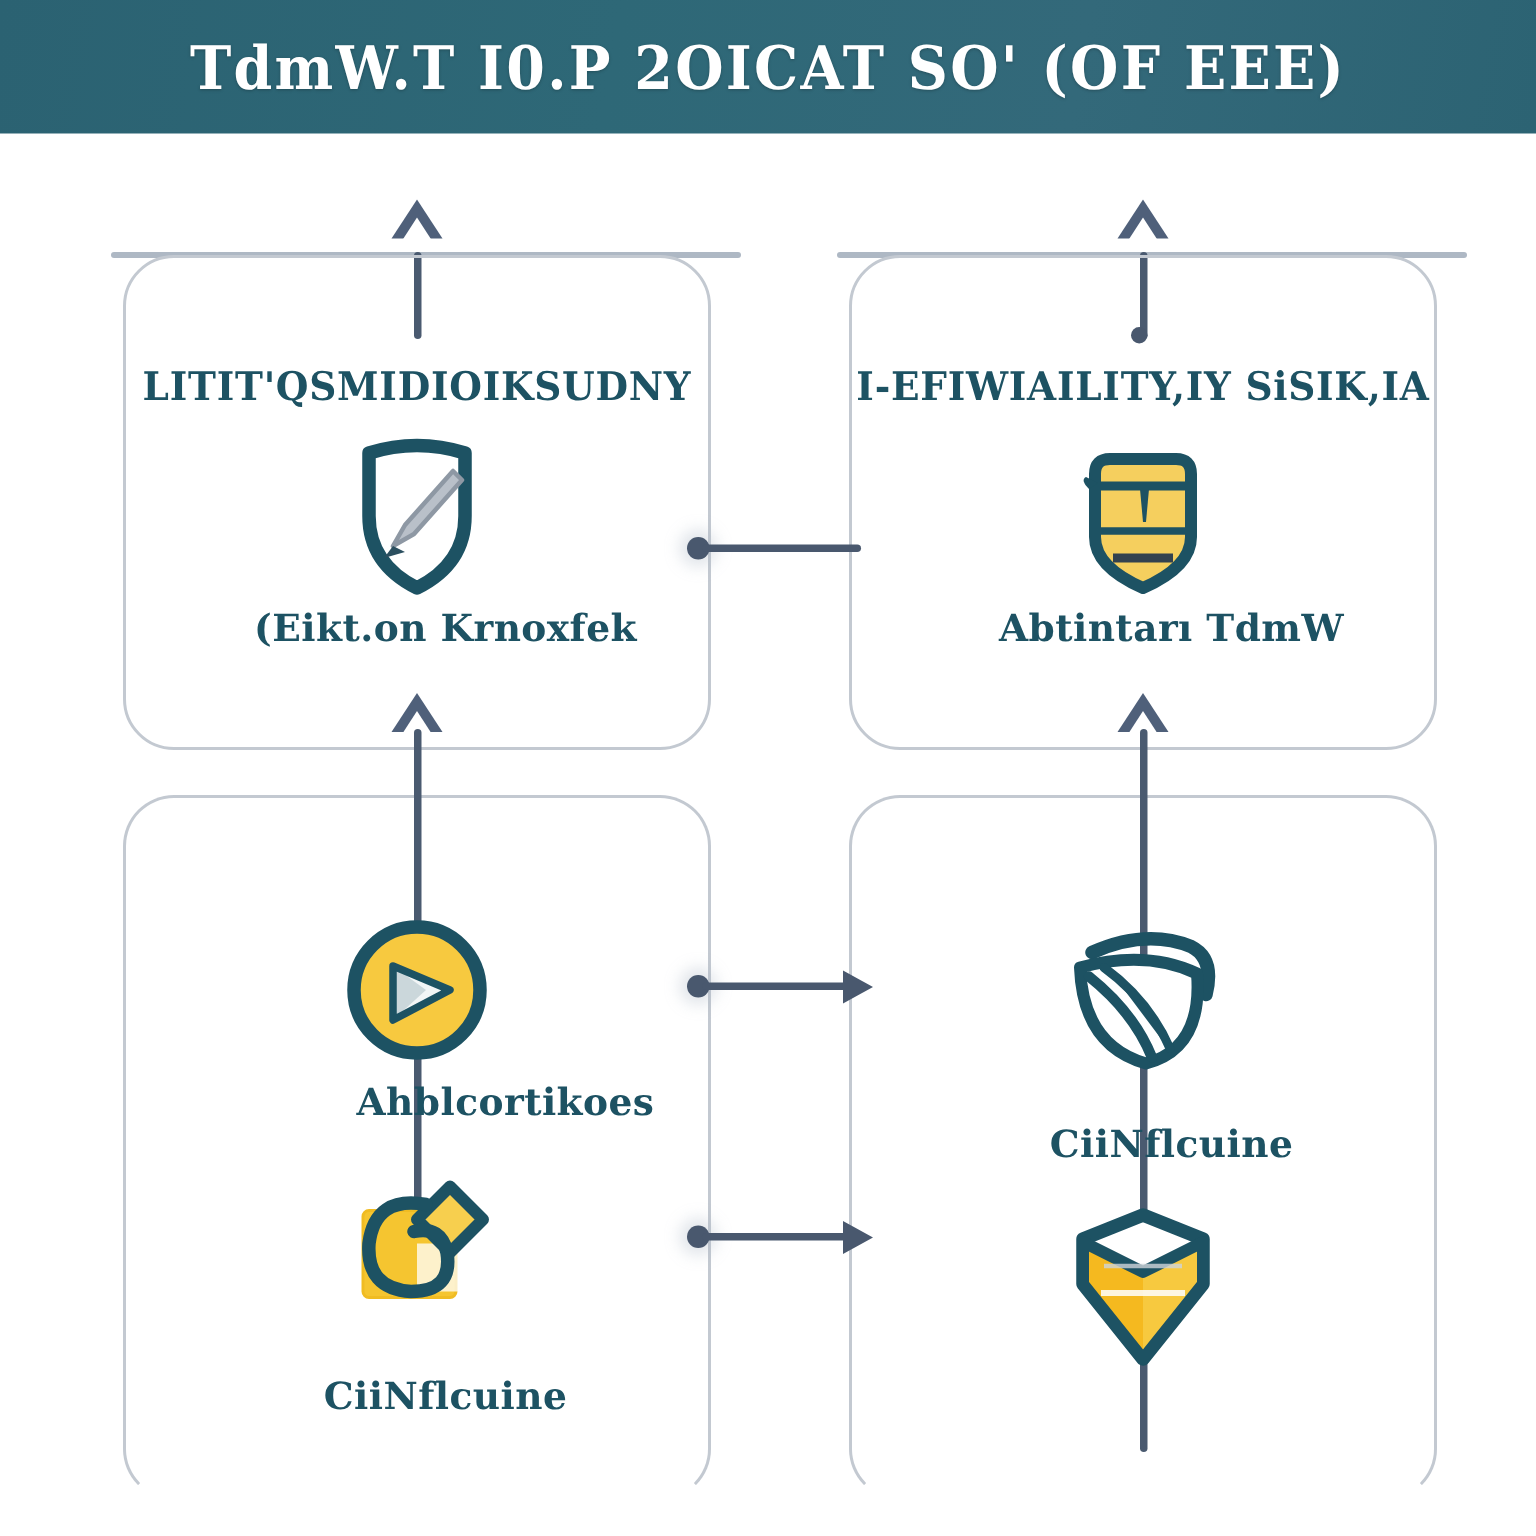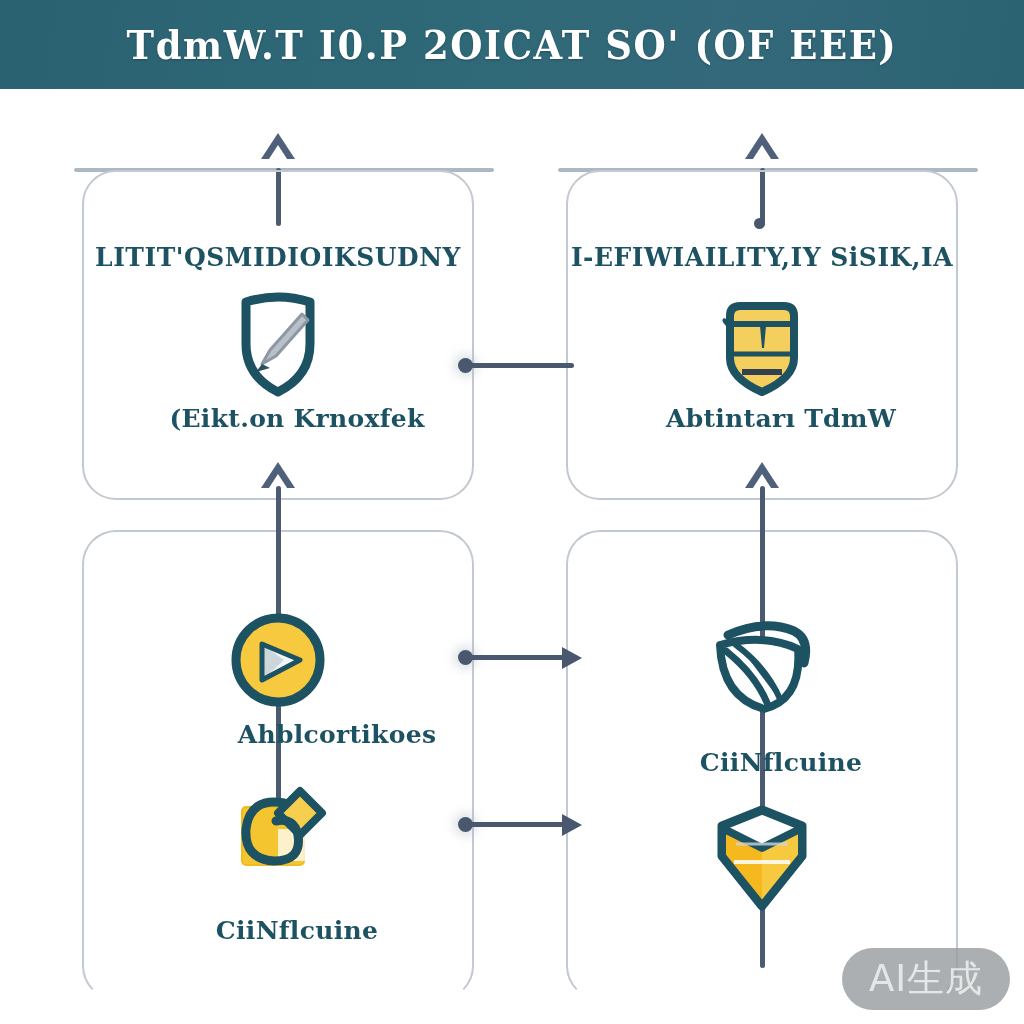--- a/index.html
+++ b/index.html
@@ -262,15 +262,14 @@
   </div>
 
   <div class="conn-dot" style="left:458px; top:650px;"></div>
   <div class="h-conn" style="left:468px; top:655px; width:100px;"></div>
   <div class="arrow-right" style="left:562px; top:647px;"></div>
 
   <div class="conn-dot" style="left:458px; top:817px;"></div>
   <div class="h-conn" style="left:468px; top:822px; width:100px;"></div>
   <div class="arrow-right" style="left:562px; top:814px;"></div>
 
-  <div id="watermark">AI生成</div>
 
 </div>
 
 </body></html>

